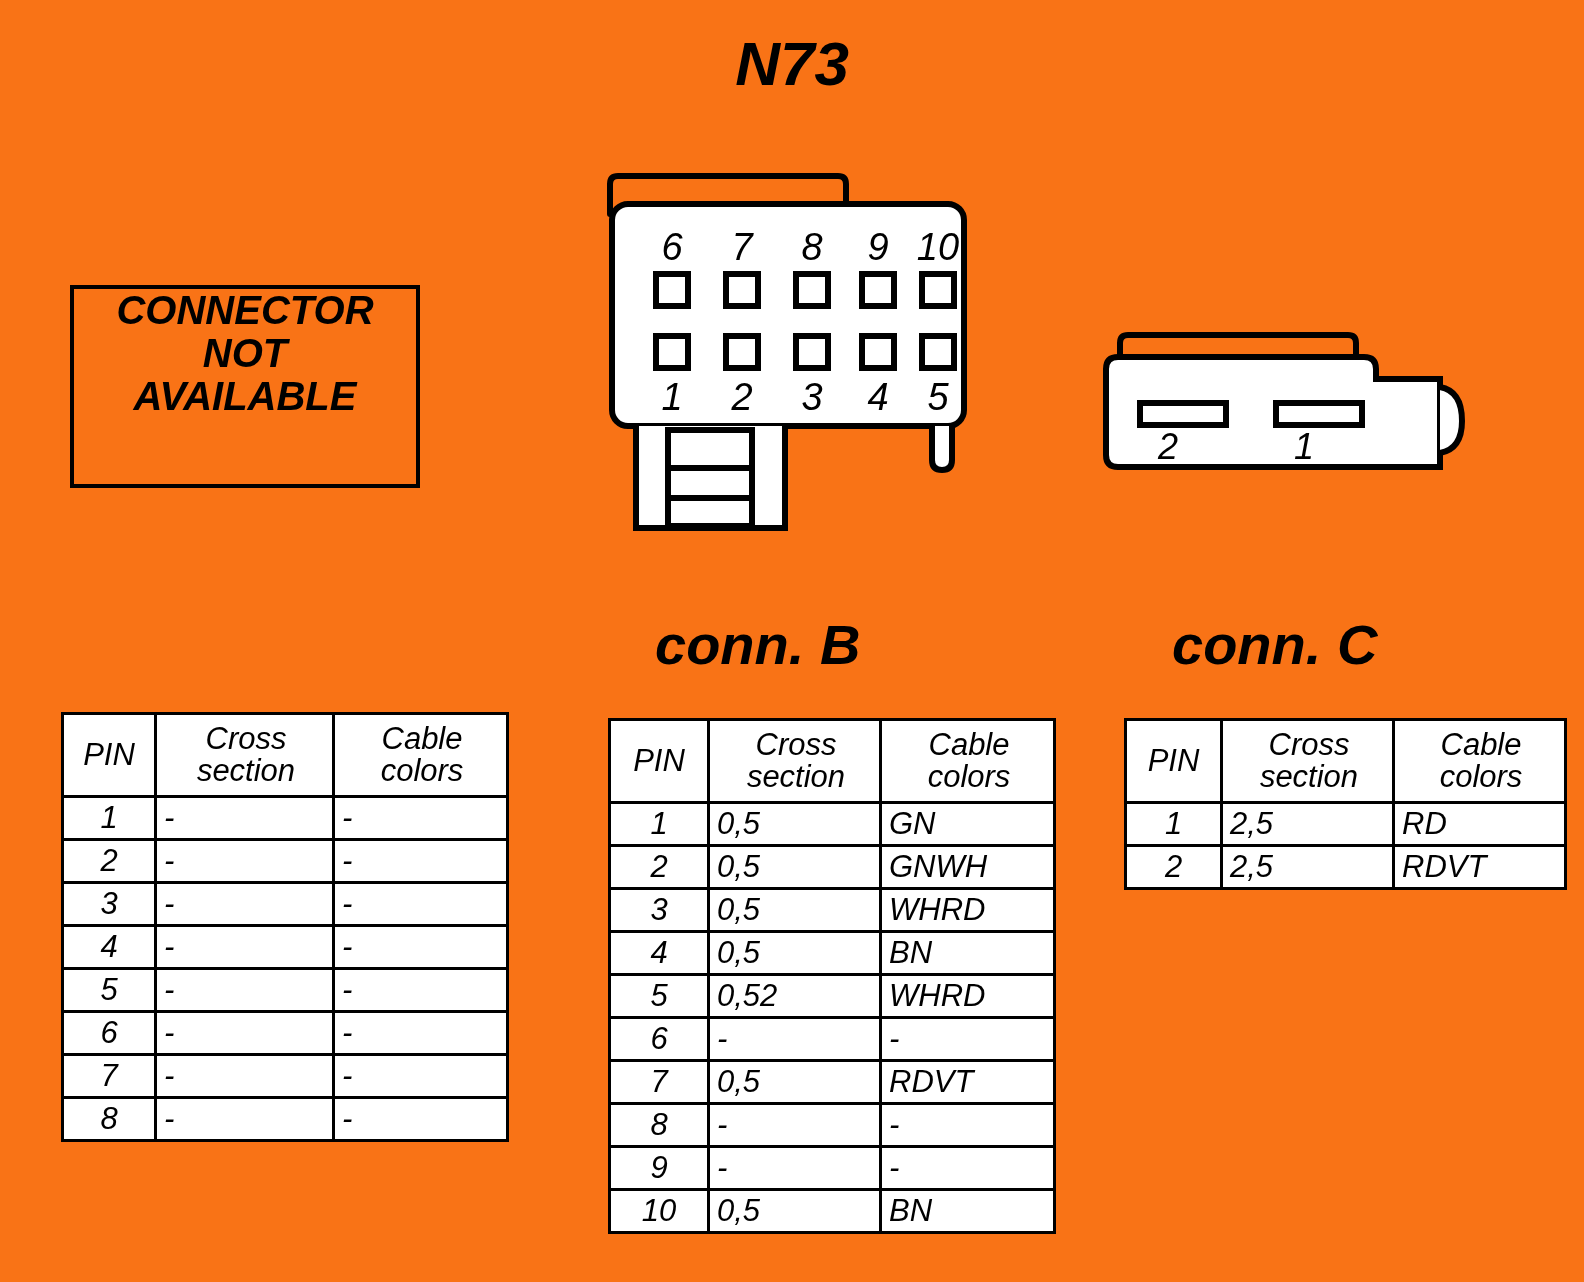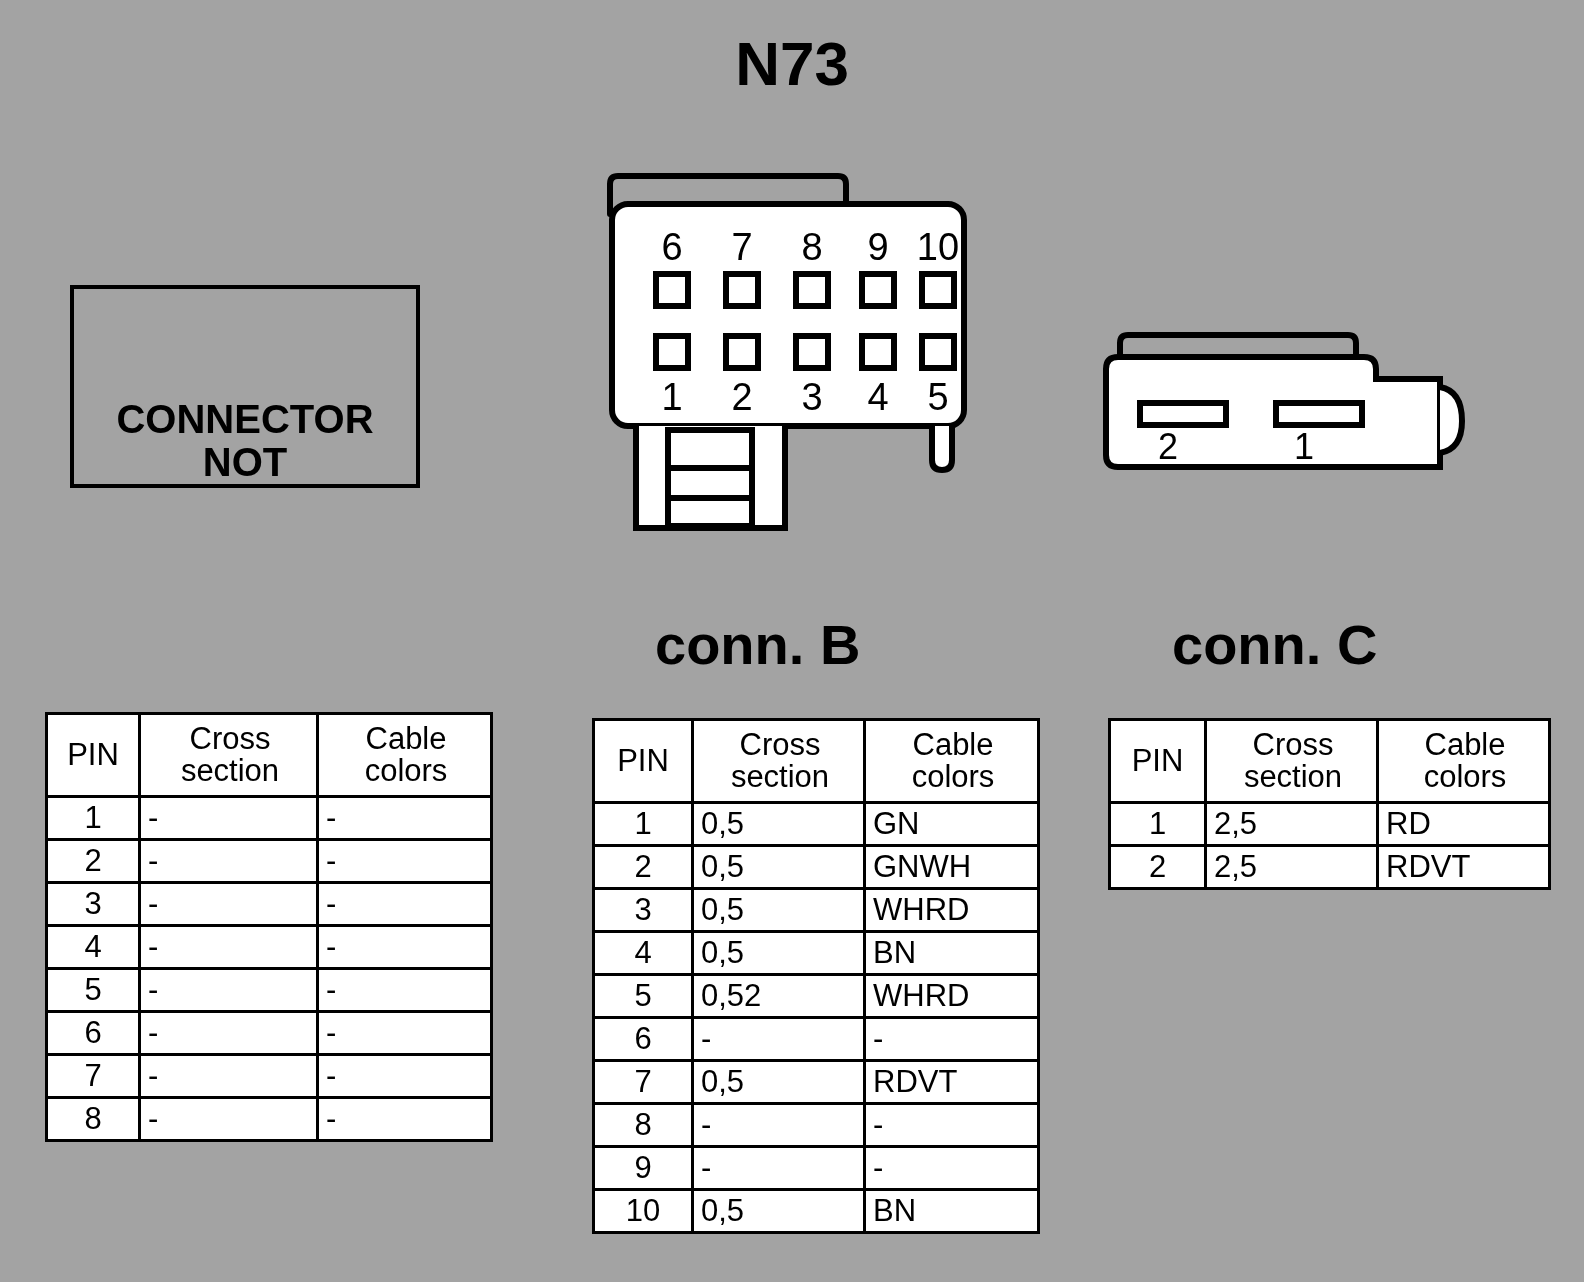--- a/index.html
+++ b/index.html
@@ -4,24 +4,25 @@
 <style>
   html, body {
     margin: 0;
     padding: 0;
     background: #ffffff;
   }
   #page {
     position: relative;
     width: 1584px;
     height: 1282px;
-    background: #a3a3a3;
+    background: #f97316;
     font-family: "Liberation Sans", sans-serif;
     color: #000000;
     overflow: hidden;
+    font-style: italic;
   }
 
   
   #title {
     position: absolute;
     left: 0;
     top: 28px;
     width: 1584px;
     text-align: center;
     font-size: 62px;
@@ -34,21 +35,21 @@
     position: absolute;
     left: 70px;
     top: 285px;
     width: 350px;
     height: 203px;
     border: 4px solid #000;
     box-sizing: border-box;
     display: flex;
     flex-direction: column;
     align-items: center;
-    justify-content: flex-end;
+    justify-content: flex-start;
     line-height: 1.08;
   }
   #not-available-box .na-line {
     font-size: 40px;
     font-weight: bold;
     text-align: center;
     white-space: nowrap;
   }
 
   
@@ -82,20 +83,21 @@
   #heading-b { left: 655px; top: 612px; }
   #heading-c { left: 1172px; top: 612px; }
 
   
   .pin-table {
     position: absolute;
     border-collapse: collapse;
     table-layout: fixed;
     font-size: 31px;
     background: #fff;
+    margin-left: 16px;
   }
   .pin-table th, .pin-table td {
     border: 3px solid #000;
     padding: 0;
     font-weight: normal;
     line-height: 1.02;
   }
   .pin-table thead th {
     text-align: center;
     vertical-align: middle;
@@ -126,20 +128,21 @@
 </head>
 <body>
 
 <div id="page">
 
   <div id="title">N73</div>
 
   <div id="not-available-box">
     <div class="na-line">CONNECTOR</div>
     <div class="na-line">NOT</div>
+    <div class="na-line">AVAILABLE</div>
   </div>
 
   <div id="conn-b-drawing">
     <svg width="380" height="375" viewBox="0 0 380 375" xmlns="http://www.w3.org/2000/svg">
 
       <path d="M10 46 L10 16 Q10 8 18 8 L238 8 Q246 8 246 16 L246 40" fill="none" stroke="#000" stroke-width="6" stroke-linecap="round"></path>
 
       <rect x="12" y="36" width="352" height="222" rx="16" ry="16" fill="#fff" stroke="#000" stroke-width="6"></rect>
 
       <path d="M36 258 L36 360 L185 360 L185 258" fill="#fff" stroke="#000" stroke-width="6" stroke-linejoin="miter"></path>

